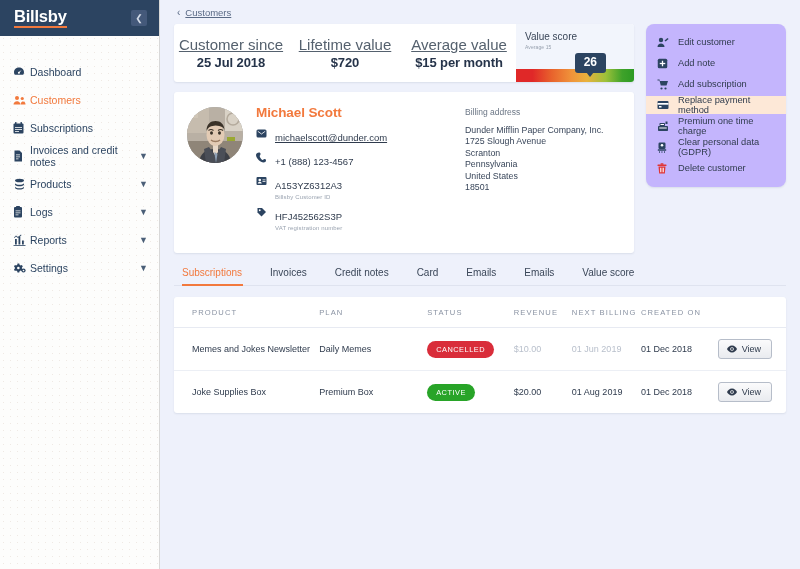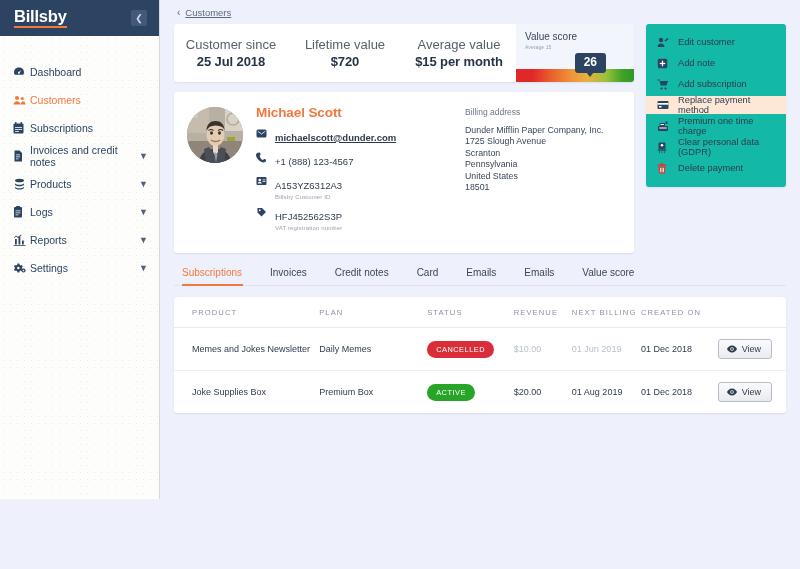--- a/index.html
+++ b/index.html
@@ -7,21 +7,21 @@
   html, body {
     width: 800px; height: 569px;
     font-family: "Liberation Sans", sans-serif;
     background: #eef1fb;
     overflow: hidden;
   }
   #app { position: relative; width: 800px; height: 569px; display: flex; }
 
   
   #sidebar {
-    width: 160px; height: 499px;
+    width: 160px; height: 569px;
     background: #fdfdfc;
     background-image: radial-gradient(#efe9e4 0.7px, transparent 0.7px);
     background-size: 7px 7px;
     border-right: 1px solid #d8d8d8;
     flex: 0 0 160px;
     position: relative;
     z-index: 5;
   }
   .sb-header {
     height: 36px; background: #2c4461;
@@ -85,21 +85,21 @@
   .metrics {
     background: #fff; border-radius: 3px;
     box-shadow: 0 1px 2px rgba(40,60,90,.10);
     height: 58px; display: flex; overflow: hidden;
     align-items: stretch;
   }
   .metric {
     flex: 1 1 0; display: flex; flex-direction: column;
     align-items: center; justify-content: center; gap: 2px;
   }
-  .metric .m-label { font-size: 13px; color: #55616e; }
+  .metric .m-label { font-size: 15px; color: #55616e; text-decoration: underline; }
   .metric .m-value { font-size: 13px; font-weight: bold; color: #26344a; letter-spacing: -0.1px; }
 
   .vscore {
     flex: 0 0 118px; position: relative;
     background: #f2f5fc; overflow: hidden;
     padding: 7px 0 0 9px;
   }
   .vscore .vs-title { font-size: 10px; color: #3a4658; line-height: 12px; }
   .vscore .vs-sub { font-size: 5px; color: #97a0ae; letter-spacing: .1px; margin-top: 1px; }
   .vs-bar {
@@ -138,30 +138,30 @@
   .cust-info { flex: 0 0 196px; }
   .cust-name {
     font-size: 13.5px; font-weight: bold; color: #f2793d;
     margin-bottom: 7px; letter-spacing: -.1px;
   }
   .info-line { display: flex; align-items: flex-start; gap: 7px; margin-bottom: 6px; }
   .info-ico { width: 12px; flex: 0 0 12px; color: #2c4461; padding-top: 1px; }
   .info-ico svg { display: block; }
   .info-body { min-width: 0; }
   .info-main { font-size: 9.5px; color: #2f3b4d; }
-  .info-main.link { text-decoration: underline; color: #2f3b4d; cursor: pointer; font-weight: bold; }
+  .info-main.link { text-decoration: underline; color: #2f3b4d; cursor: pointer; }
   .info-sub { font-size: 6px; color: #9aa3b0; margin-top: 1px; letter-spacing: .15px; }
 
   .billing { padding-top: 2px; }
   .billing-title { font-size: 8.5px; color: #6b7685; margin-bottom: 8px; }
   .billing-line { font-size: 8.8px; color: #39465a; line-height: 11.4px; }
 
   
   .actions {
-    background: #14b8a6; border-radius: 3px;
+    background: #c4b5fd; border-radius: 8px;
     box-shadow: 0 1px 2px rgba(40,60,90,.10);
     padding: 9px 0 10px 0;
   }
   .action {
     display: flex; align-items: center; gap: 8px;
     height: 18px; padding: 0 8px 0 11px;
     font-size: 9.3px; color: #2f3b4d; cursor: pointer;
     margin-bottom: 3px;
   }
   .action:last-child { margin-bottom: 0; }
@@ -550,21 +550,21 @@
             <span class="act-ico danger">
               <svg width="10" height="11" viewBox="0 0 20 22" fill="currentColor">
                 <rect x="1" y="3" width="18" height="3" rx="1"></rect>
                 <rect x="7" y="0.5" width="6" height="3" rx="1"></rect>
                 <path d="M3 7h14l-1.3 14H4.3z"></path>
                 <rect x="6.5" y="9.5" width="1.5" height="9" fill="#fff"></rect>
                 <rect x="9.3" y="9.5" width="1.5" height="9" fill="#fff"></rect>
                 <rect x="12.1" y="9.5" width="1.5" height="9" fill="#fff"></rect>
               </svg>
             </span>
-            <span>Delete payment</span>
+            <span>Delete customer</span>
           </div>
 
         </section>
       </div>
     </div>
 
     <nav class="tabs">
       <div class="tab active"><span>Subscriptions</span></div>
       <div class="tab"><span>Invoices</span></div>
       <div class="tab"><span>Credit notes</span></div>

